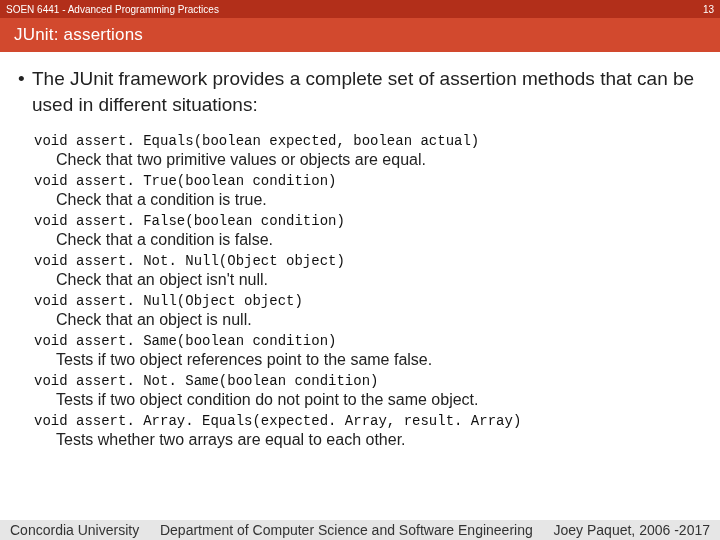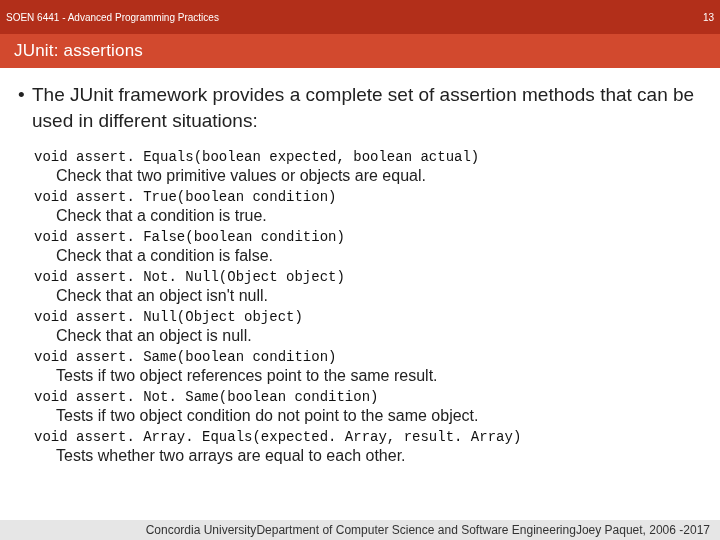--- a/index.html
+++ b/index.html
@@ -1,26 +1,26 @@
 <!DOCTYPE html>
 <html><head>
 <meta charset="utf-8">
 <style>
   * { margin: 0; padding: 0; box-sizing: border-box; }
   html, body { width: 720px; height: 540px; font-family: "Segoe UI", Arial, sans-serif; background: #fff; overflow: hidden; }
   .slide { width: 720px; height: 540px; position: relative; display: flex; flex-direction: column; }
-  .topbar { background: #b22f1a; color: #fff; height: 34px; display: flex; align-items: center; justify-content: space-between; padding: 0 6px; font-size: 10px; font-weight: 300; }
+  .topbar { background: #b22f1a; color: #fff; height: 18px; display: flex; align-items: center; justify-content: space-between; padding: 0 6px; font-size: 10px; font-weight: 300; }
   .titlebar { background: #d2492e; color: #fff; height: 30px; display: flex; align-items: center; padding: 17px 14px; font-size: 17px; font-weight: 300; letter-spacing: 0.2px; }
   .content { flex: 1; padding: 14px 18px 6px 18px; color: #111; }
   .intro { font-size: 19px; line-height: 1.35; font-weight: 300; color: #222; margin-bottom: 16px; padding-left: 14px; text-indent: -14px; }
   .bullet-dot { display:inline-block; width:14px; text-indent:0; }
   .methods { padding-left: 16px; }
   .sig { font-family: "Courier New", monospace; font-weight: normal; font-size: 14px; color: #111; margin-top: 3px; }
   .desc { font-size: 16px; font-weight: 300; color: #222; padding-left: 22px; margin-top: 2px; margin-bottom: 4px; }
-  .footer { height: 20px; background: #e6e6e6; display: flex; align-items: center; justify-content: flex-end; padding: 0 10px; font-size: 12px; color: #333; font-weight: 300; }
+  .footer { height: 20px; background: #e6e6e6; display: flex; align-items: center; justify-content: space-between; padding: 0 10px; font-size: 14px; color: #333; font-weight: 300; }
 </style>
 </head>
 <body>
 
 <div class="slide">
 
   <div class="topbar">
     <span>SOEN 6441 - Advanced Programming Practices</span>
     <span>13</span>
   </div>
@@ -39,21 +39,21 @@
         <div class="desc">Check that two primitive values or objects are equal.</div>
         <div class="sig">void assert. True(boolean condition)</div>
         <div class="desc">Check that a condition is true.</div>
         <div class="sig">void assert. False(boolean condition)</div>
         <div class="desc">Check that a condition is false.</div>
         <div class="sig">void assert. Not. Null(Object object)</div>
         <div class="desc">Check that an object isn't null.</div>
         <div class="sig">void assert. Null(Object object)</div>
         <div class="desc">Check that an object is null.</div>
         <div class="sig">void assert. Same(boolean condition)</div>
-        <div class="desc">Tests if two object references point to the same result.</div>
+        <div class="desc">Tests if two object references point to the same false.</div>
         <div class="sig">void assert. Not. Same(boolean condition)</div>
         <div class="desc">Tests if two object condition do not point to the same object.</div>
         <div class="sig">void assert. Array. Equals(expected. Array, result. Array)</div>
         <div class="desc">Tests whether two arrays are equal to each other.</div>
       </div>
   </div>
 
   <div class="footer">
     <span>Concordia University</span>
     <span>Department of Computer Science and Software Engineering</span>

